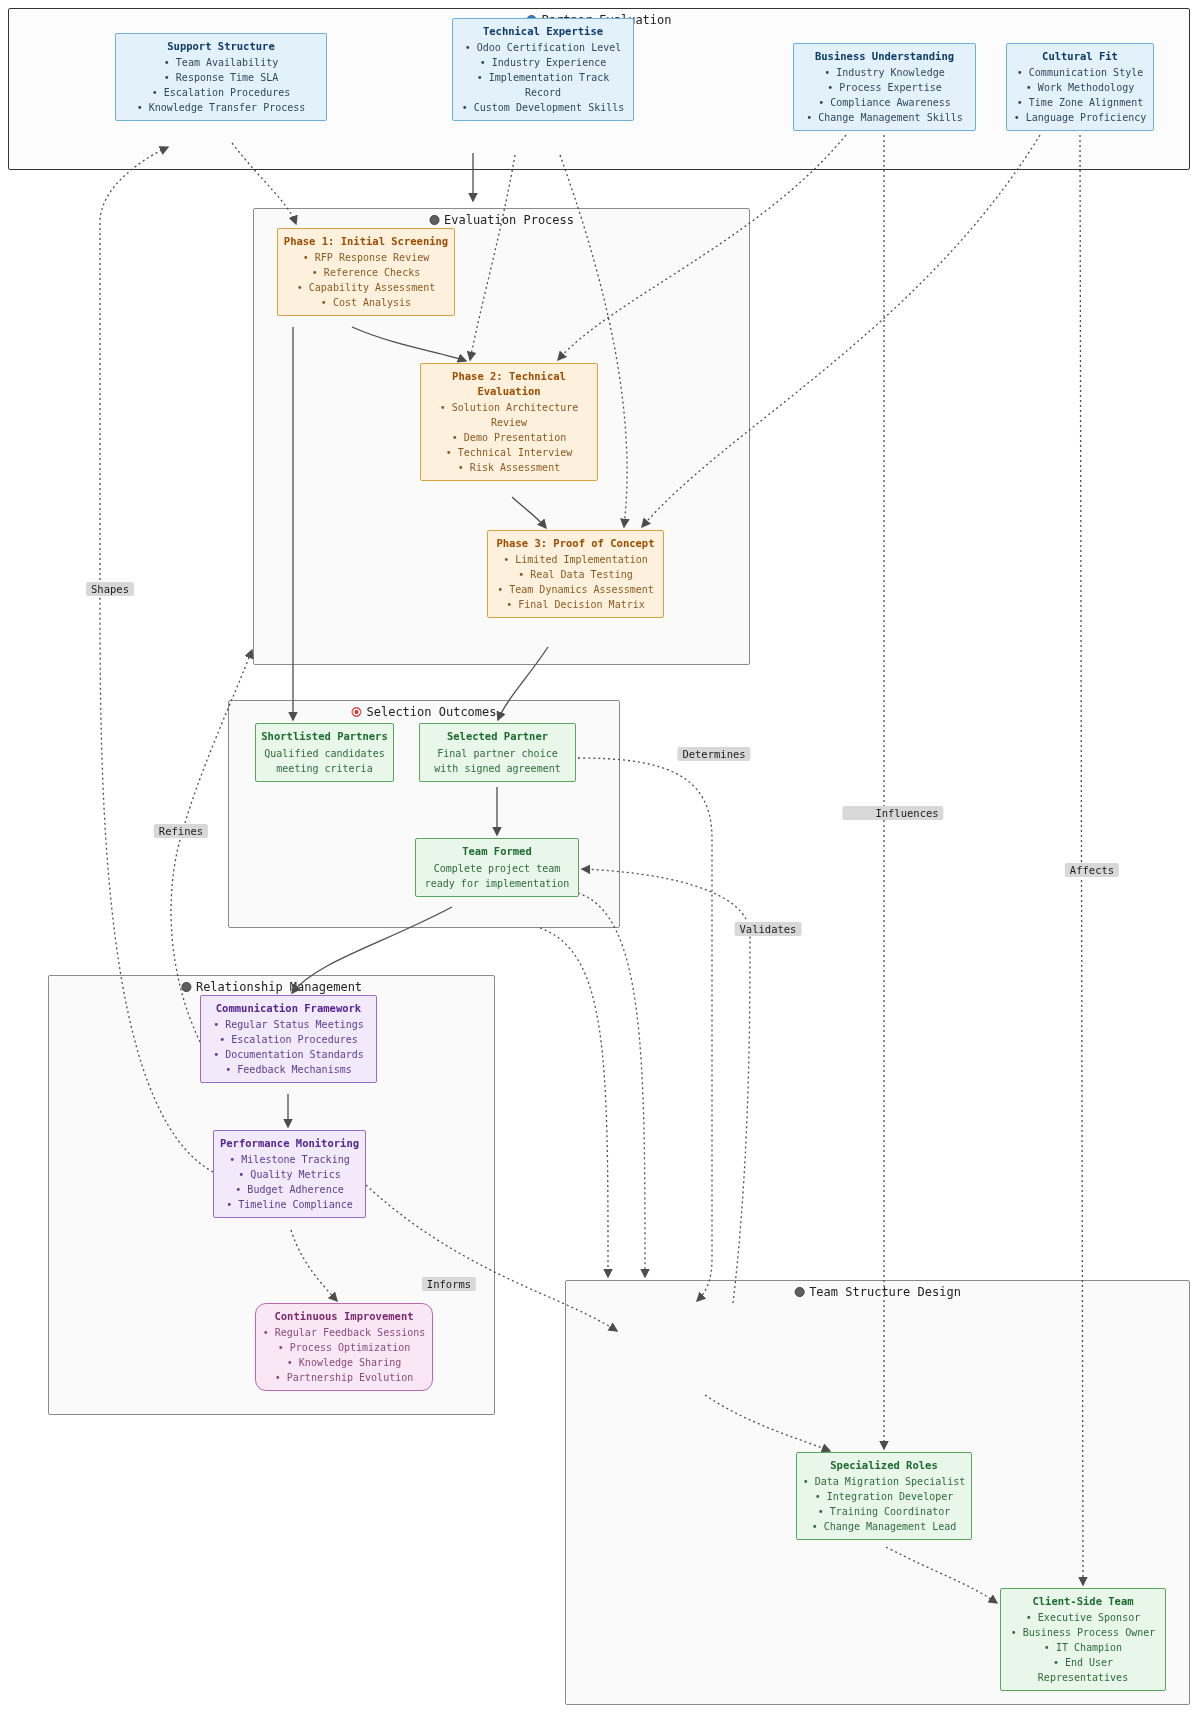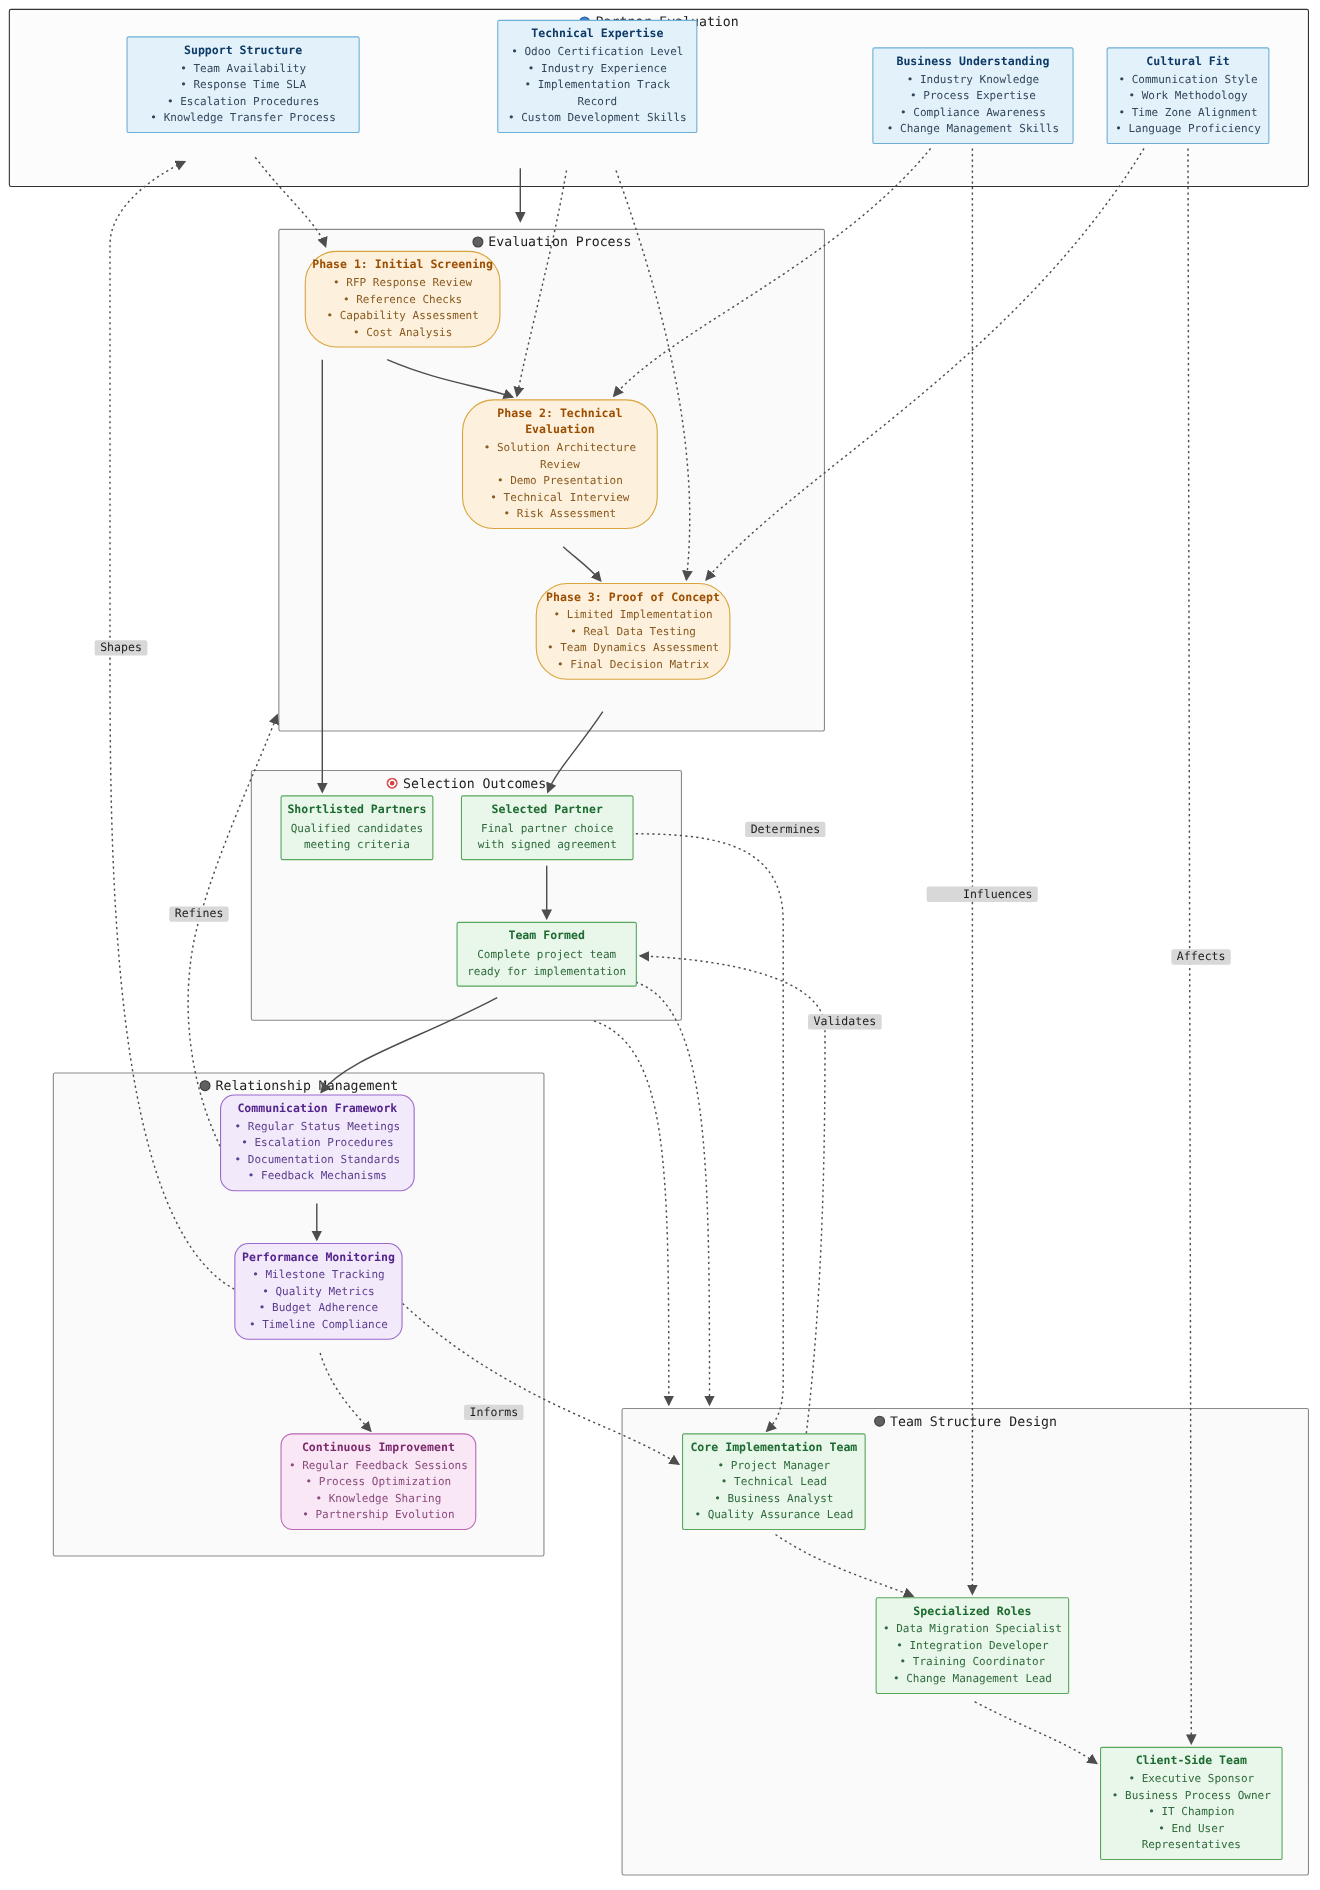--- a/index.html
+++ b/index.html
@@ -25,29 +25,29 @@
   .node { position: absolute; z-index: 3; border: 1.5px solid; border-radius: 2px; padding: 5px 4px; text-align: center; }
   .node-title { font-size: 10.5px; font-weight: bold; line-height: 1.45; }
   .node-items { list-style: none; margin: 1px 0 0; padding: 0; font-size: 10px; line-height: 1.5; }
   .node-items li::before { content: "• "; }
   .node-desc { font-size: 10px; line-height: 1.5; margin-top: 2px; }
 
   .v-blue   { background: var(--blue-bg);   border-color: var(--blue-border); }
   .v-blue .node-title { color: var(--blue-title); }
   .v-blue .node-items, .v-blue .node-desc { color: var(--item-text); }
 
-  .v-orange { background: var(--orange-bg); border-color: var(--orange-border); border-radius: 29px; }
+  .v-orange { background: var(--orange-bg); border-color: var(--orange-border); }
   .v-orange .node-title { color: var(--orange-title); }
   .v-orange .node-items, .v-orange .node-desc { color: var(--orange-item); }
 
   .v-green  { background: var(--green-bg);  border-color: var(--green-border); }
   .v-green .node-title { color: var(--green-title); }
   .v-green .node-items, .v-green .node-desc { color: var(--green-item); }
 
-  .v-purple { background: var(--purple-bg); border-color: var(--purple-border); border-radius: 13px; }
+  .v-purple { background: var(--purple-bg); border-color: var(--purple-border); }
   .v-purple .node-title { color: var(--purple-title); }
   .v-purple .node-items, .v-purple .node-desc { color: var(--purple-item); }
 
   .v-pink   { background: var(--pink-bg);   border-color: var(--pink-border); border-radius: 11px; }
   .v-pink .node-title { color: var(--pink-title); }
   .v-pink .node-items, .v-pink .node-desc { color: var(--pink-item); }
 
   
   .edge-label { position: absolute; z-index: 4; transform: translate(-50%,-50%); background: var(--label-bg); color: #1c1c1c; font-size: 10.5px; padding: 1px 5px; border-radius: 2px; white-space: nowrap; }
 </style>
@@ -223,29 +223,20 @@
   <div class="node v-pink" style="left:255px; top:1303px; width:178px;">
     <div class="node-title">Continuous Improvement</div>
     <ul class="node-items">
         <li>Regular Feedback Sessions</li>
         <li>Process Optimization</li>
         <li>Knowledge Sharing</li>
         <li>Partnership Evolution</li>
       </ul>
   </div>
 
-  <div class="node v-green" style="left:620px; top:1303px; width:167px;">
-    <div class="node-title">Core Implementation Team</div>
-    <ul class="node-items">
-        <li>Project Manager</li>
-        <li>Technical Lead</li>
-        <li>Business Analyst</li>
-        <li>Quality Assurance Lead</li>
-      </ul>
-  </div>
   <div class="node v-green" style="left:796px; top:1452px; width:176px;">
     <div class="node-title">Specialized Roles</div>
     <ul class="node-items">
         <li>Data Migration Specialist</li>
         <li>Integration Developer</li>
         <li>Training Coordinator</li>
         <li>Change Management Lead</li>
       </ul>
   </div>
   <div class="node v-green" style="left:1000px; top:1588px; width:166px;">

